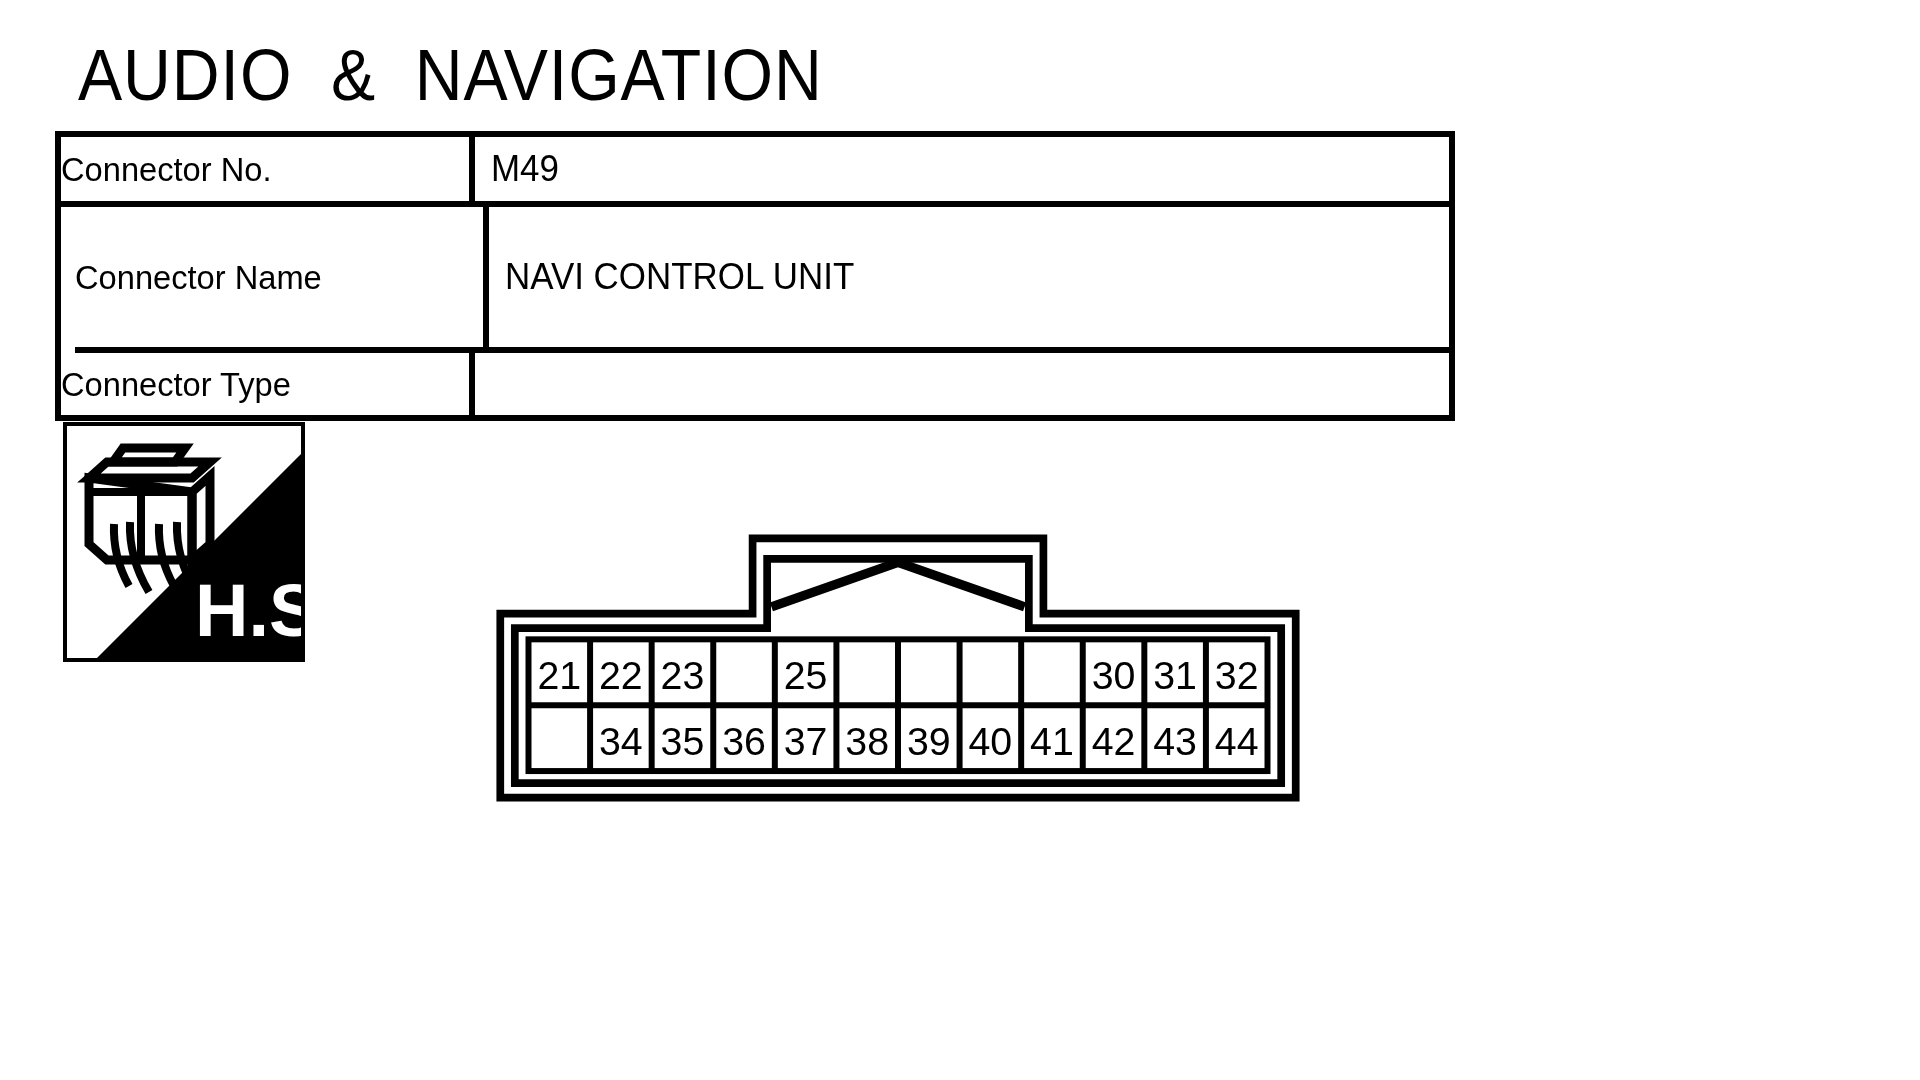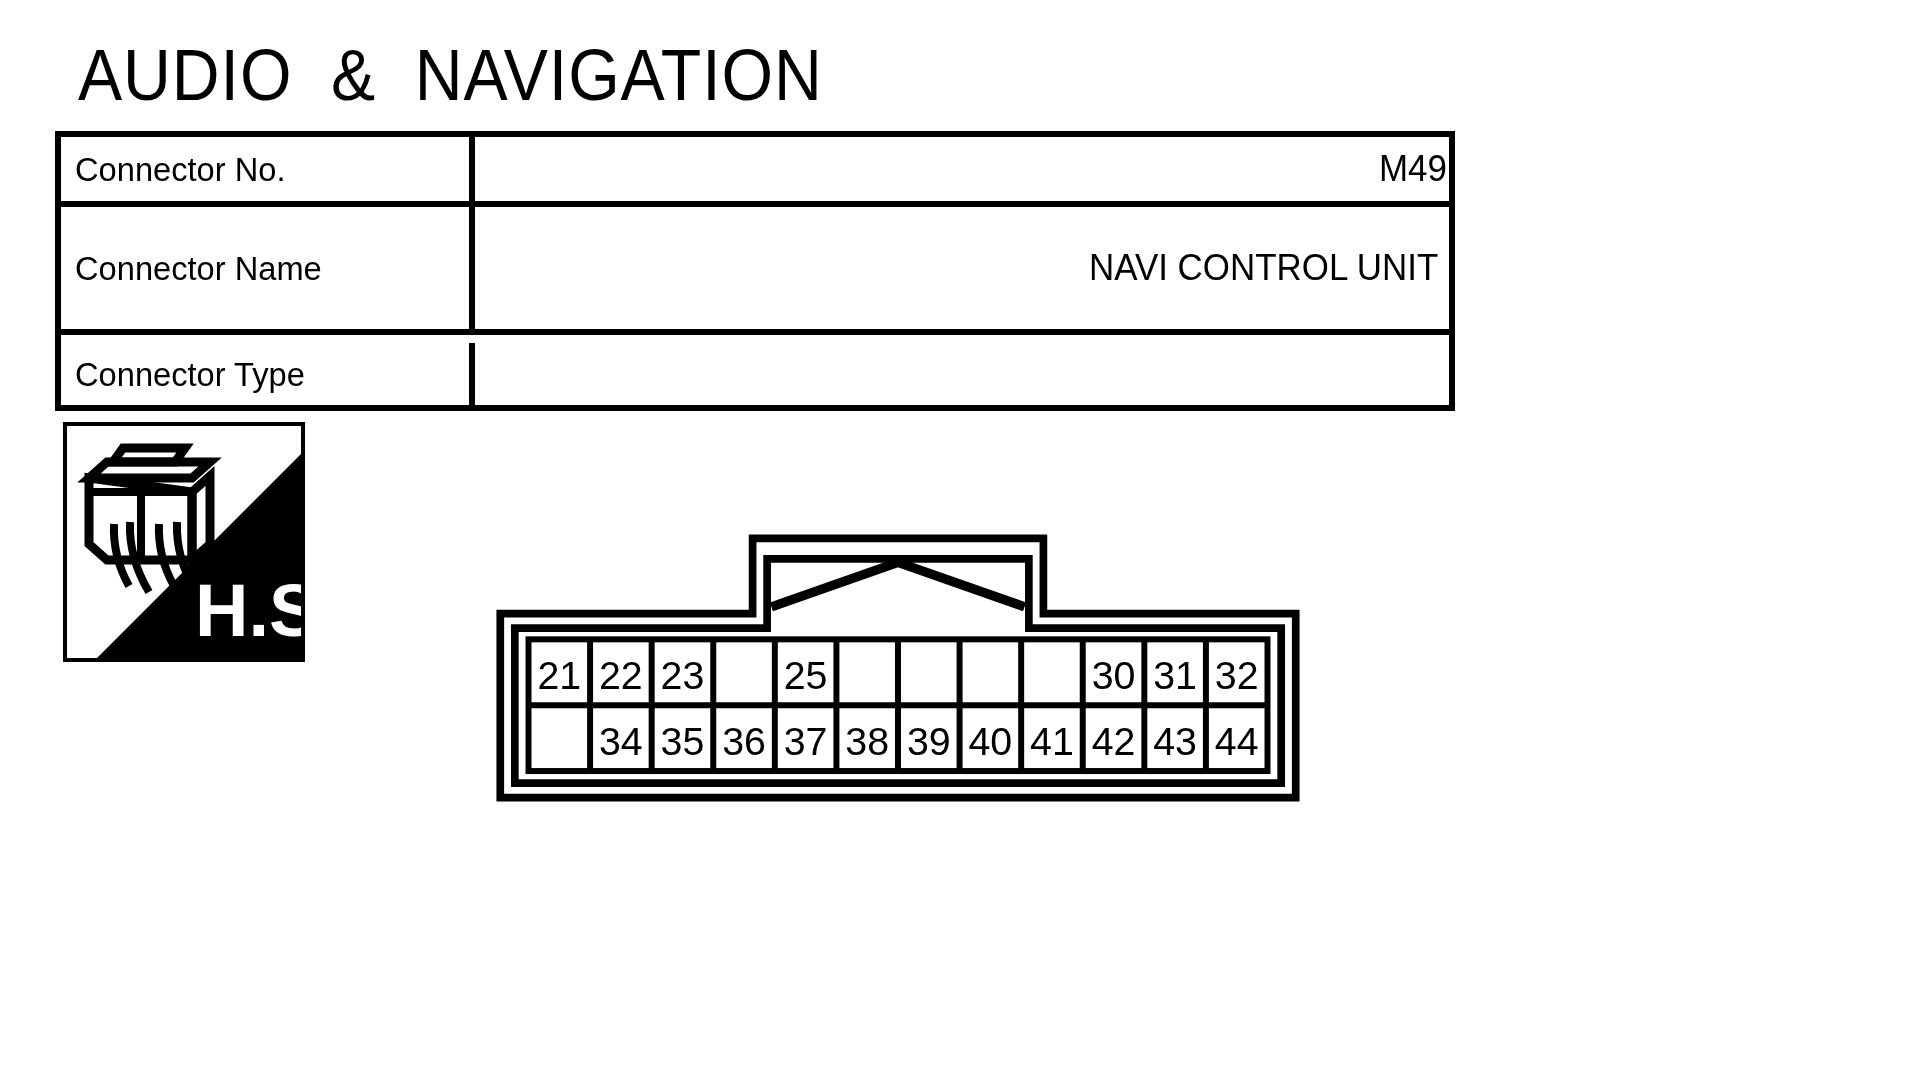--- a/index.html
+++ b/index.html
@@ -38,48 +38,46 @@
     width: 1400px;
     border: 6px solid #000;
     box-sizing: border-box;
     background: #fff;
   }
   .tbl-row {
     display: flex;
     box-sizing: border-box;
     border-bottom: 6px solid #000;
   }
-  .tbl-row:last-child { border-bottom: none; margin-top: 8px; }
+  .tbl-row:last-child { border-bottom: none; }
   .tbl-row.r1 { height: 70px; }
-  .tbl-row.r2 { height: 128px; }
+  .tbl-row.r2 { height: 146px; margin-left: 14px; }
   .tbl-row.r3 { height: 62px; }
 
   .tbl-label {
     width: 414px;
     flex: 0 0 414px;
     box-sizing: border-box;
     border-right: 6px solid #000;
     display: flex;
     align-items: center;
-    padding-left: 14px;
     font-size: 34px;
     line-height: 34px;
     transform-origin: left center;
     white-space: nowrap;
   }
   .tbl-value {
     flex: 1 1 auto;
     box-sizing: border-box;
     display: flex;
     align-items: center;
     padding-left: 16px;
     font-size: 36px;
     line-height: 36px;
     white-space: nowrap;
-    justify-content: flex-end;
   }
   .tbl-row.r2 .tbl-label,
   .tbl-row.r2 .tbl-value { align-items: center; }
   .lbl-txt { display: inline-block; transform: scaleX(0.96); transform-origin: left center; }
   .val-txt { display: inline-block; transform: scaleX(0.97); transform-origin: left center; }
 
   
   #hs-box {
     position: absolute;
     left: 63px;

